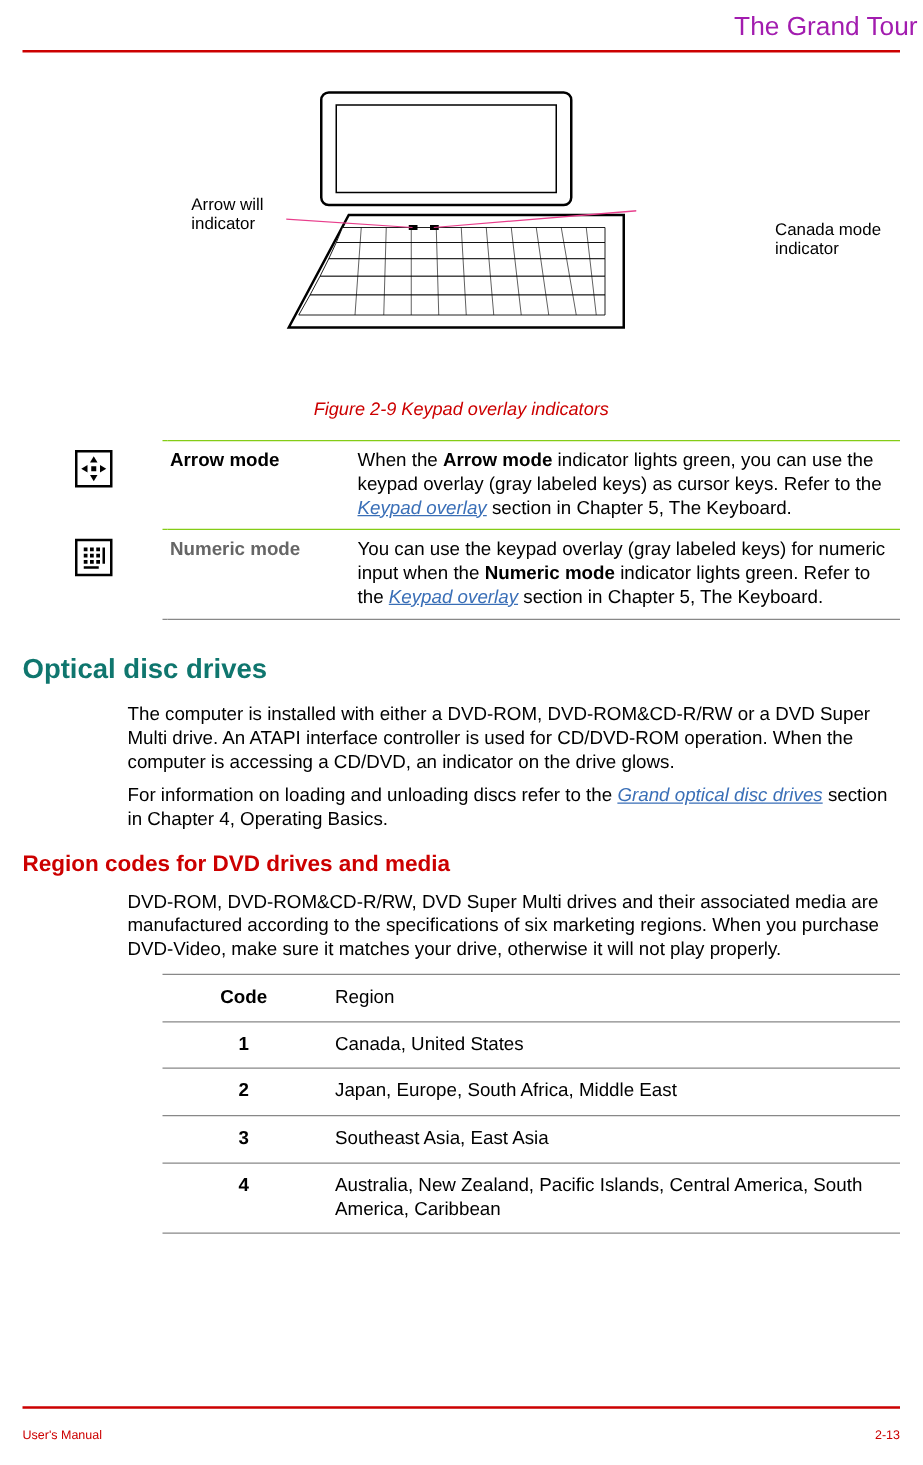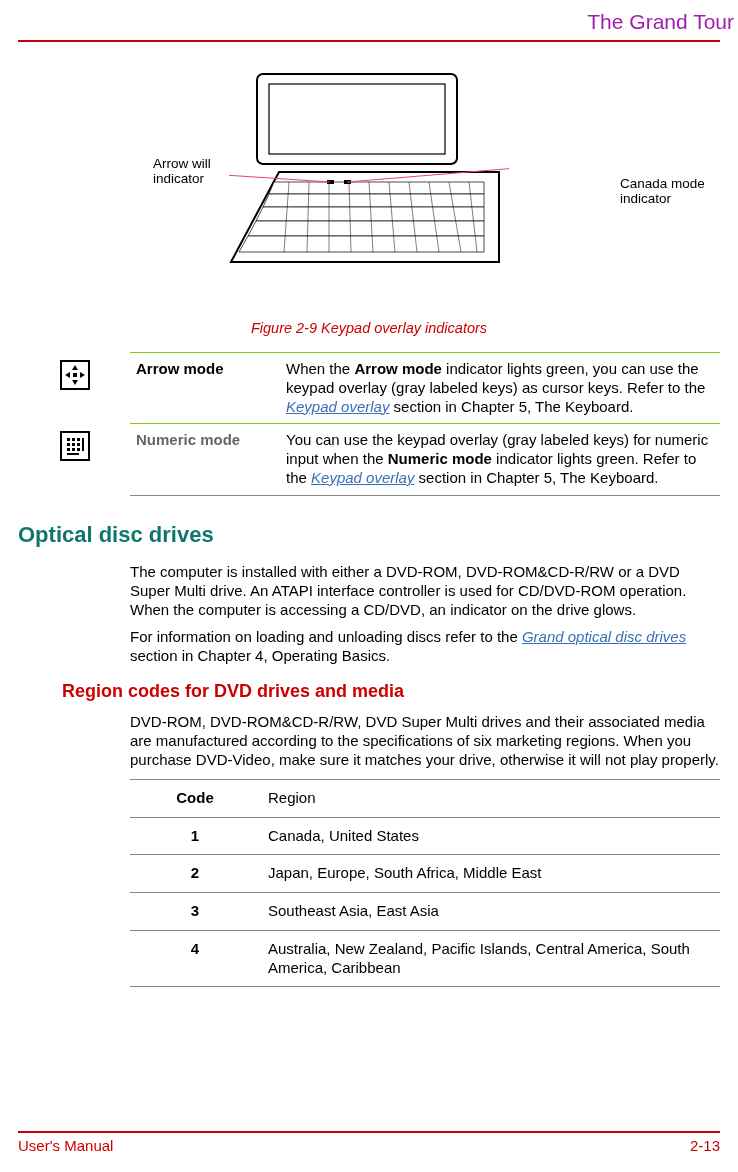--- a/index.html
+++ b/index.html
@@ -74,24 +74,23 @@
     font-size: 22px;
     margin-top: 26px;
     margin-bottom: 14px;
   }
   .h2 {
     color: #cc0000;
     font-weight: bold;
     font-size: 18px;
     margin-top: 16px;
     margin-bottom: 10px;
-    margin-left: 44px;
   }
   .body-para {
-    margin-left: 112px;
+    margin-left: 84px;
     font-size: 15px;
     line-height: 1.27;
     margin-bottom: 8px;
   }
   .region-table {
     margin-left: 112px;
     width: calc(100% - 112px);
     border-collapse: collapse;
     margin-top: 10px;
   }
@@ -110,23 +109,23 @@
     font-weight: bold;
   }
   .region-table thead .code-col { font-weight: bold; }
   .region-table thead .region-col { font-weight: normal; }
   .footer {
     position: absolute;
     left: 18px; right: 18px; bottom: 18px;
     border-top: 2px solid #cc0000;
     display: flex;
     justify-content: space-between;
-    padding-top: 4px;
+    padding-top: 16px;
     color: #cc0000;
-    font-size: 15px;
+    font-size: 10px;
   }
 </style>
 </head>
 <body>
 
 <div class="chapter-label">The Grand Tour</div>
 <div class="header-line"></div>
 
 <div class="figure-wrap">
   <svg class="laptop-svg" width="280" height="220" viewBox="0 0 280 220">

